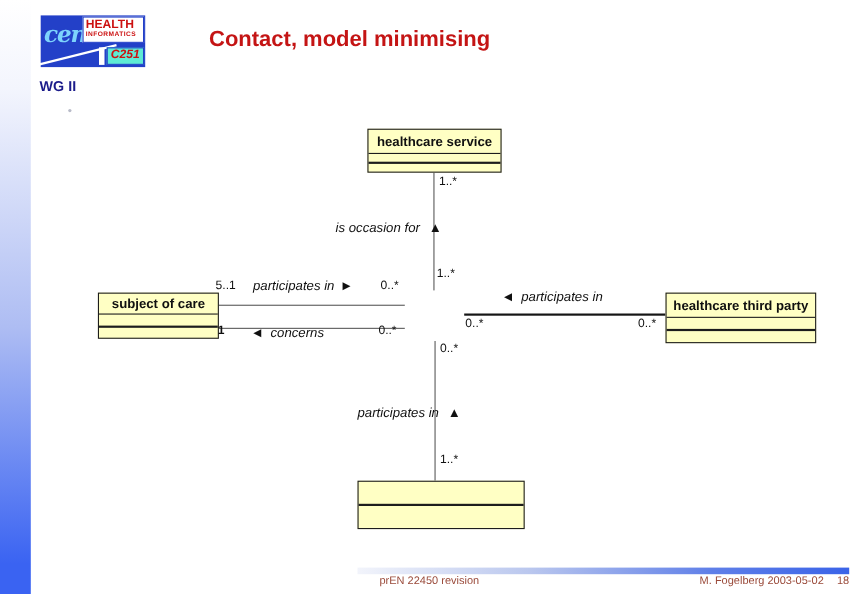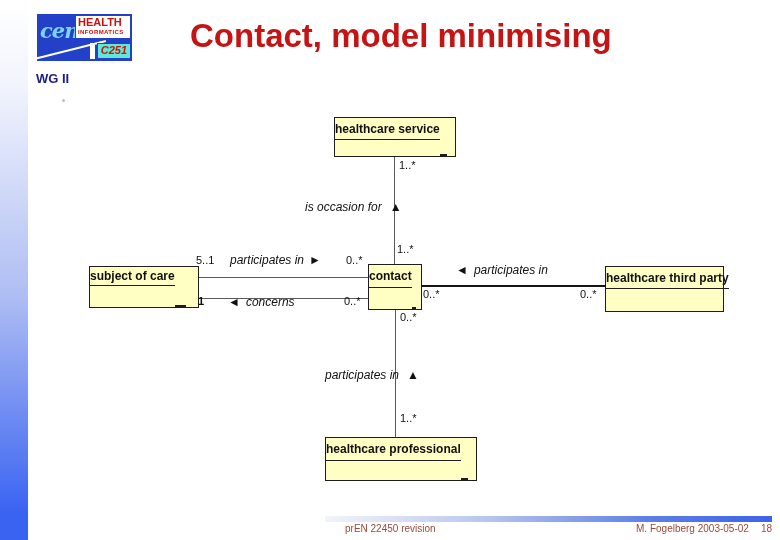--- a/index.html
+++ b/index.html
@@ -31,31 +31,31 @@
   .logo-tc { position:absolute; right:1px; bottom:2px; height:16px; display:flex; gap:2px; align-items:stretch; }
   .logo-tc-bar { width:5px; background:#ffffff; }
   .logo-tc-text {
     background:#5eead4; border:1px solid #2340c8; color:#cc1111; font-weight:bold;
     font-style:italic; font-size:11px; line-height:13px; padding:0 3px;
   }
   .wg { position:absolute; left:36px; top:71px; color:#1b1b8a; font-weight:bold; font-size:13px; }
   .stray-dot { position:absolute; left:62px; top:99px; width:3px; height:3px; background:#b9bcc9; border-radius:50%; }
 
   
-  .title { position:absolute; left:190px; top:21px; margin:0; font-size:33px; line-height:30px;
+  .title { position:absolute; left:190px; top:21px; margin:0; font-size:20px; line-height:30px;
            font-weight:bold; color:#c41414; }
 
   
   .uml { position:absolute; left:0; top:0; width:780px; height:540px; }
   .edge { position:absolute; background:#5a5a5a; }
   .edge.thick { background:#151515; }
 
   .cls {
     position:absolute; background:#ffffc4; border:1px solid #1d1d1d; box-sizing:border-box;
-    display:flex; flex-direction:row;text-align:right;
+    display:flex; flex-direction:column;text-align:right;
   }
   .cls-name {
     display:flex; align-items:center; justify-content:center;
     font-weight:bold; font-size:12px; color:#101010;
     border-bottom:1px solid #1d1d1d; box-sizing:border-box; white-space:nowrap;
   }
   .cls-attr { flex:1; border-bottom:2px solid #1d1d1d; }
   .cls-ops { flex:1; }
 
   .lbl { position:absolute; font-size:12px; font-style:italic; color:#101010; white-space:nowrap; line-height:14px; }
@@ -111,34 +111,28 @@
       <div class="cls-attr"></div>
       <div class="cls-ops"></div>
     </div>
 
     <div class="cls" style="left:89px;top:266px;width:110px;height:42px">
       <div class="cls-name" style="height:19px">subject of care</div>
       <div class="cls-attr"></div>
       <div class="cls-ops"></div>
     </div>
 
-    <div class="cls" style="left:368px;top:264px;width:54px;height:46px">
-      <div class="cls-name" style="height:23px">contact</div>
-      <div class="cls-attr"></div>
-      <div class="cls-ops"></div>
-    </div>
 
-    <div class="cls" style="left:605px;top:266px;width:119px;height:46px">
+    <div class="cls" style="left:605px;top:266px;width:137px;height:46px">
       <div class="cls-name" style="height:22px">healthcare third party</div>
       <div class="cls-attr"></div>
       <div class="cls-ops"></div>
     </div>
 
     <div class="cls" style="left:325px;top:437px;width:152px;height:44px">
-      <div class="cls-name" style="height:23px">healthcare professional</div>
       <div class="cls-attr"></div>
       <div class="cls-ops"></div>
     </div>
 
     <div class="lbl" style="left:305px;top:200px">
       <span>is occasion for</span><span class="tri after">▲</span>
     </div>
 
     <div class="lbl" style="left:230px;top:253px">
       <span>participates in</span><span class="tri after" style="margin-left:5px">►</span>

